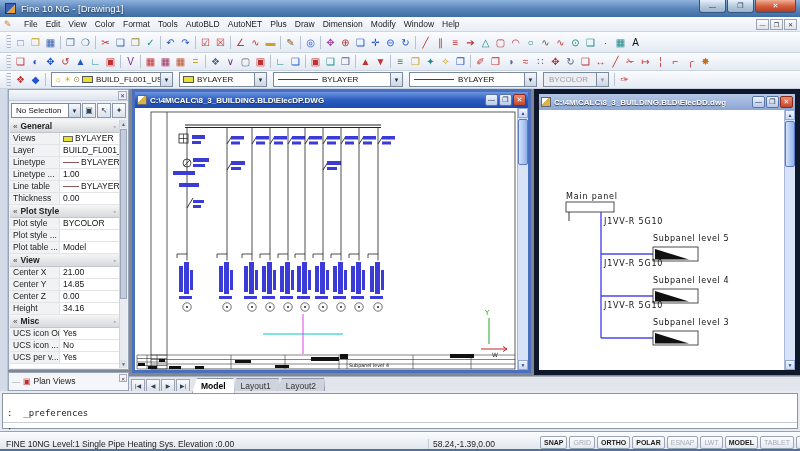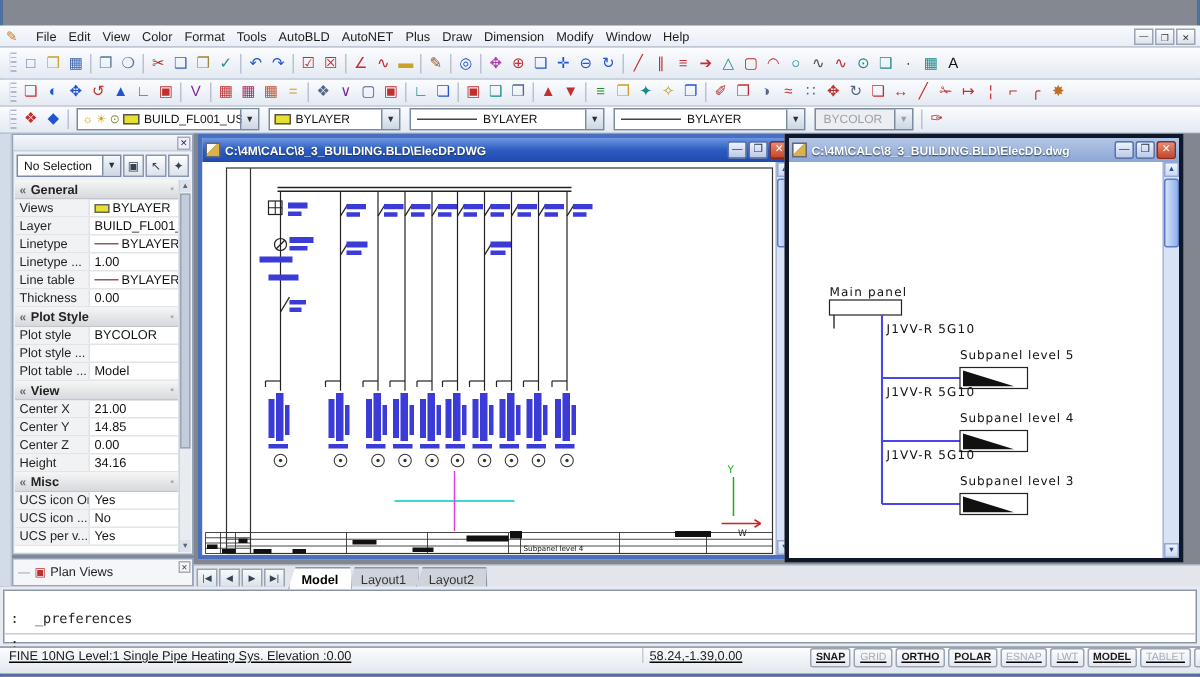--- a/index.html
+++ b/index.html
@@ -85,21 +85,21 @@
   .planviews { position:absolute; left:6px; top:372px; width:121px; height:19px; background:#f4f6fa; border:1px solid #97a5bb; }
   .pv-close { position:absolute; right:1px; top:1px; width:8px; height:8px; font-size:5px; line-height:8px; text-align:center; color:#333; border:1px solid #aab; }
   .pv-row { position:absolute; left:3px; top:3px; display:flex; align-items:center; font-size:8.5px; color:#222; gap:3px; }
   .pv-tree { color:#999; font-size:8px; }
   .pv-icon { color:#c03030; font-size:8px; }
 
   
   .mdi { position:absolute; left:127px; top:89px; width:671px; height:304px; background:#82878f; overflow:hidden; }
   .cwin { position:absolute; background:#ece9d8; }
   .cwin.win1 { left:3px; top:0; width:399px; height:284px; border:3px solid #4a6fbe; }
-  .cwin.win2 { left:394px; top:0; width:266px; height:286px; border:3px solid #0f172a; }
+  .cwin.win2 { left:405px; top:0; width:266px; height:286px; border:5px solid #0f172a; }
   .cwin-title { height:16px; display:flex; align-items:center; padding:0 2px; }
   .win1 .cwin-title { background:linear-gradient(#6d97e2,#2c5cc0 50%,#1f4aae); }
   .win2 .cwin-title { background:linear-gradient(#b4c6e6,#8ca7d6); }
   .cwin-ticon { width:10px; height:10px; background:linear-gradient(135deg,#fff 40%,#d8b24a 40%); border:1px solid #667; margin-right:3px; flex:0 0 10px; }
   .cwin-ttext { color:#fff; font-size:8px; font-weight:bold; white-space:nowrap; overflow:hidden; flex:1;
     text-shadow:0 1px 1px #234; }
   .cwin-btns { display:flex; gap:1px; margin-left:2px; }
   .cbtn { width:13px; height:12px; border:1px solid #5a74a8; border-radius:2px;
     background:linear-gradient(#eef3fc,#b9c9e8); font-size:7px; line-height:10px; text-align:center; color:#234; }
   .cbtn.close { background:linear-gradient(#ee8a70,#c2482c); border-color:#8a2a1a; color:#fff; }
@@ -128,35 +128,44 @@
 
   
   .cmdline { position:absolute; left:-2px; top:391px; width:800px; height:40px; background:#e7ebf1; padding:2px 2px; }
   .cmd-box { background:#fff; border:1px solid #8a96a6; height:36px; }
   .cmd-row { height:17px; font-family:"DejaVu Sans Mono", monospace; font-size:9px; color:#222;
     padding:2px 4px; white-space:pre; }
   .cmd-row.r1 { border-bottom:1px solid #c8ccd4;margin-top:12px; }
 
   
   .statusbar { position:absolute; left:-2px; top:431px; width:800px; height:18px;
-    background:linear-gradient(#fbfcfd,#e2e7ee); border-top:1px solid #98a2b0; display:flex; align-items:flex-start;text-decoration:underline; }
+    background:linear-gradient(#fbfcfd,#e2e7ee); border-top:1px solid #98a2b0; display:flex; align-items:flex-end; }
   .sb-msg { width:428px; flex:0 0 428px; font-size:8.5px; color:#1a1a1a; padding-left:6px; white-space:nowrap; overflow:hidden; }
   .sb-coords { width:112px; flex:0 0 112px; font-size:8.5px; color:#222; border-left:1px solid #c4ccd6; padding-left:4px; }
   .sb-toggles { display:flex; gap:2px; align-items:center; }
   .toggle { font-size:7px; font-weight:bold; color:#1a1a1a; border:1px solid #9aa4b2; border-radius:2px;
     background:linear-gradient(#fdfdfe,#e4e9f0); padding:2px 3px; line-height:1; }
   .toggle.off { color:#a4acb8; font-weight:normal; }
   .sb-grip { margin-left:3px; width:10px; height:14px; align-self:flex-end;
     background:repeating-linear-gradient(135deg,#aab4c2 0 1px, transparent 1px 3px); }
 </style>
 </head>
 <body>
 
 <div id="app">
 
+  <div class="titlebar">
+    <div class="app-icon16"></div>
+    <div class="title-text">Fine 10 NG  - [Drawing1]</div>
+    <div class="win-btns">
+      <div class="wbtn min">—</div>
+      <div class="wbtn max">❐</div>
+      <div class="wbtn close">✕</div>
+    </div>
+  </div>
 
   <div class="menubar">
     <div class="menu-appicon">✎</div>
     <div id="menu-items" style="display:flex;">
         <div class="menu-item">File</div>
         <div class="menu-item">Edit</div>
         <div class="menu-item">View</div>
         <div class="menu-item">Color</div>
         <div class="menu-item">Format</div>
         <div class="menu-item">Tools</div>

